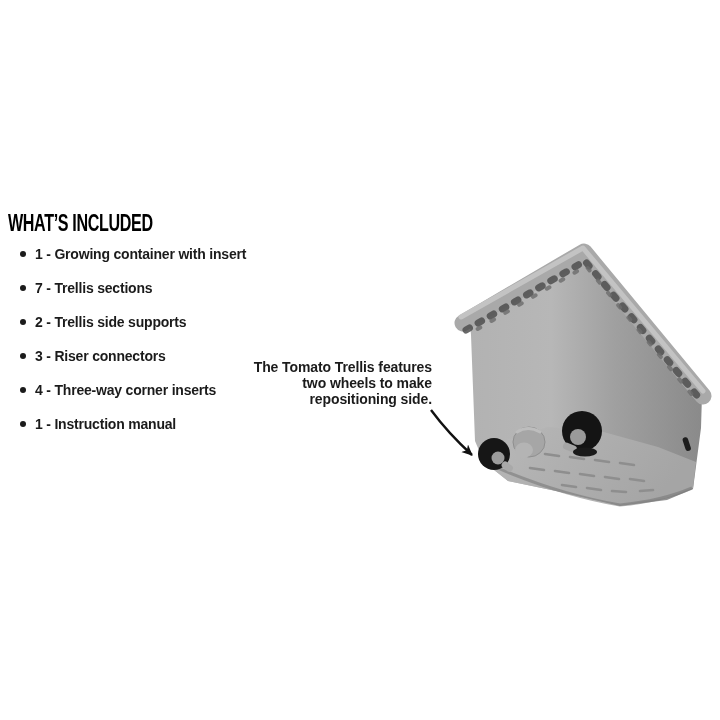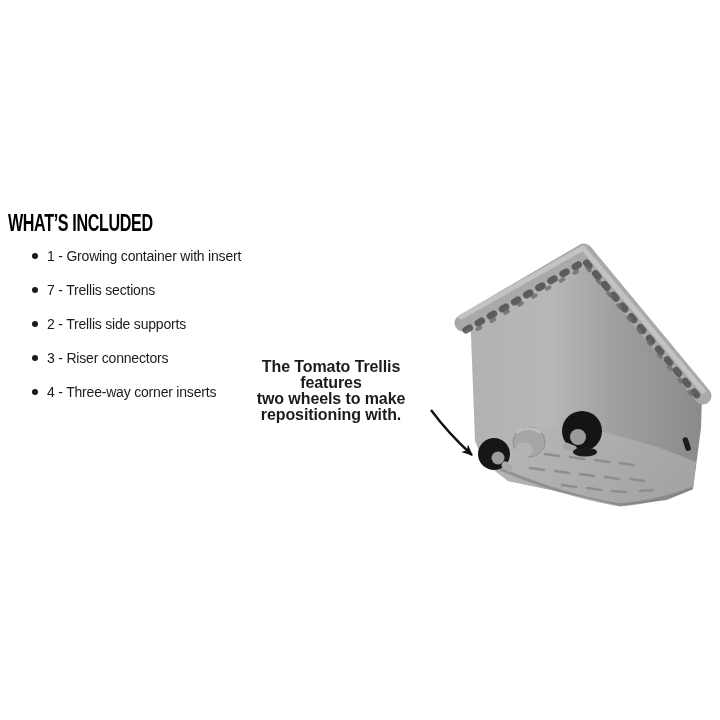--- a/index.html
+++ b/index.html
@@ -13,37 +13,37 @@
     position:absolute;left:8px;top:210px;width:300px;
   }
   h1.heading{
     margin:0 0 10px 0;
     font-size:23px;font-weight:bold;color:var(--color-heading,#000);
     letter-spacing:-0.5px;line-height:1.15;
     transform:scaleX(0.70);transform-origin:left center;
     white-space:nowrap;
   }
   ul.included-list{
-    list-style:none;margin:12px;padding:0 0 0 12px;
+    list-style:none;margin:0;padding:0 0 0 12px;font-weight:bold;
   }
   ul.included-list li{
     display:flex;align-items:flex-start;
     margin:0 0 17px 0;line-height:17px;
     font-size:14px;color:var(--color-text,#1b1b1b);
     letter-spacing:-0.2px;white-space:nowrap;
   }
   .bullet-dot{
     flex:0 0 auto;width:6px;height:6px;border-radius:50%;
     background:var(--color-text,#1b1b1b);
     margin:5px 9px 0 0;
   }
   .annotation{
     position:absolute;left:230px;top:359px;width:202px;
-    text-align:center;
-    font-size:16px;font-weight:bold;line-height:16px;
+    text-align:right;
+    font-size:14px;font-weight:bold;line-height:16px;
     color:var(--color-text,#1b1b1b);letter-spacing:-0.1px;
   }
   .annotation span{display:block;}
   .figure-svg{position:absolute;left:420px;top:230px;width:300px;height:290px;}
 </style>
 </head>
 <body>
 
 <div class="content-col">
   <h1 class="heading">WHAT’S INCLUDED</h1>
@@ -61,27 +61,31 @@
         <span>2 - Trellis side supports</span>
       </li>
     <li>
         <span class="bullet-dot"></span>
         <span>3 - Riser connectors</span>
       </li>
     <li>
         <span class="bullet-dot"></span>
         <span>4 - Three-way corner inserts</span>
       </li>
+    <li>
+        <span class="bullet-dot"></span>
+        <span>1 - Instruction manual</span>
+      </li>
   </ul>
 </div>
 
 <div class="annotation">
   <span>The Tomato Trellis features</span>
   <span>two wheels to make</span>
-  <span>repositioning with.</span>
+  <span>repositioning side.</span>
 </div>
 
 <svg class="figure-svg" viewBox="420 230 300 290" xmlns="http://www.w3.org/2000/svg">
   <defs>
     <linearGradient id="bodyGrad" x1="0" y1="0" x2="1" y2="0">
       <stop offset="0" stop-color="#b2b2b2"></stop>
       <stop offset="0.35" stop-color="#b7b7b7"></stop>
       <stop offset="0.62" stop-color="#a0a0a0"></stop>
       <stop offset="1" stop-color="#8a8a8a"></stop>
     </linearGradient>

